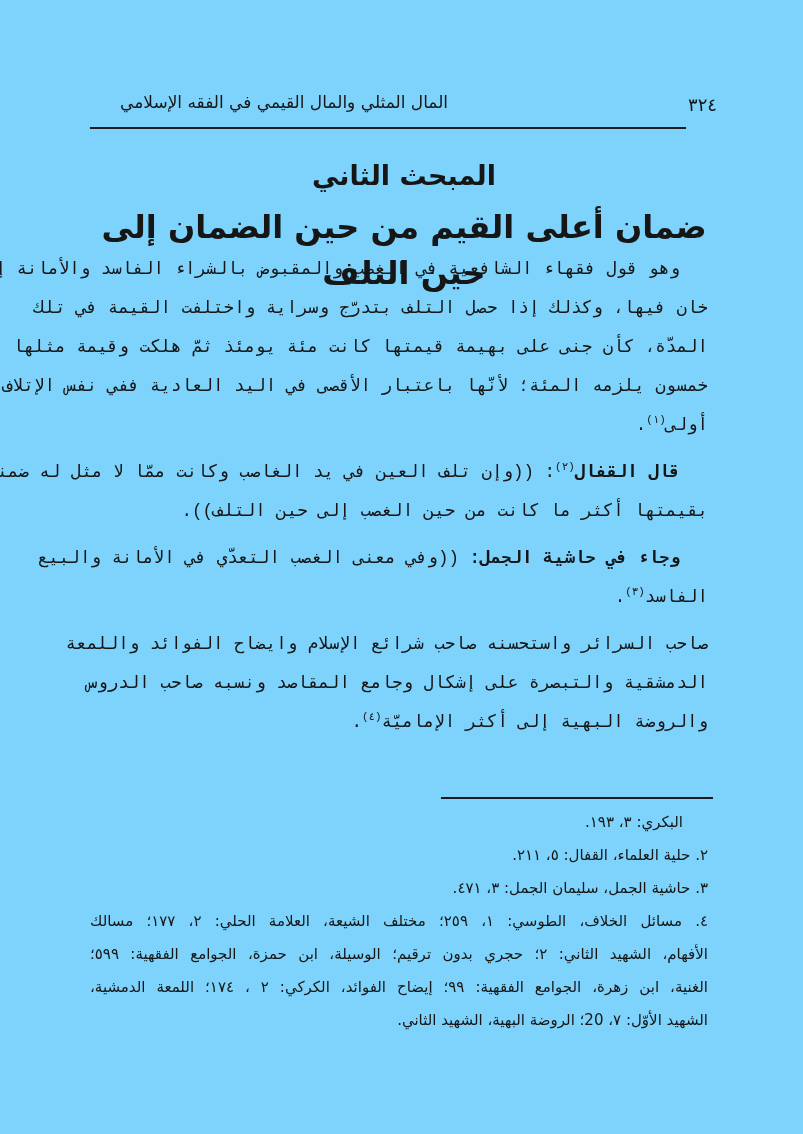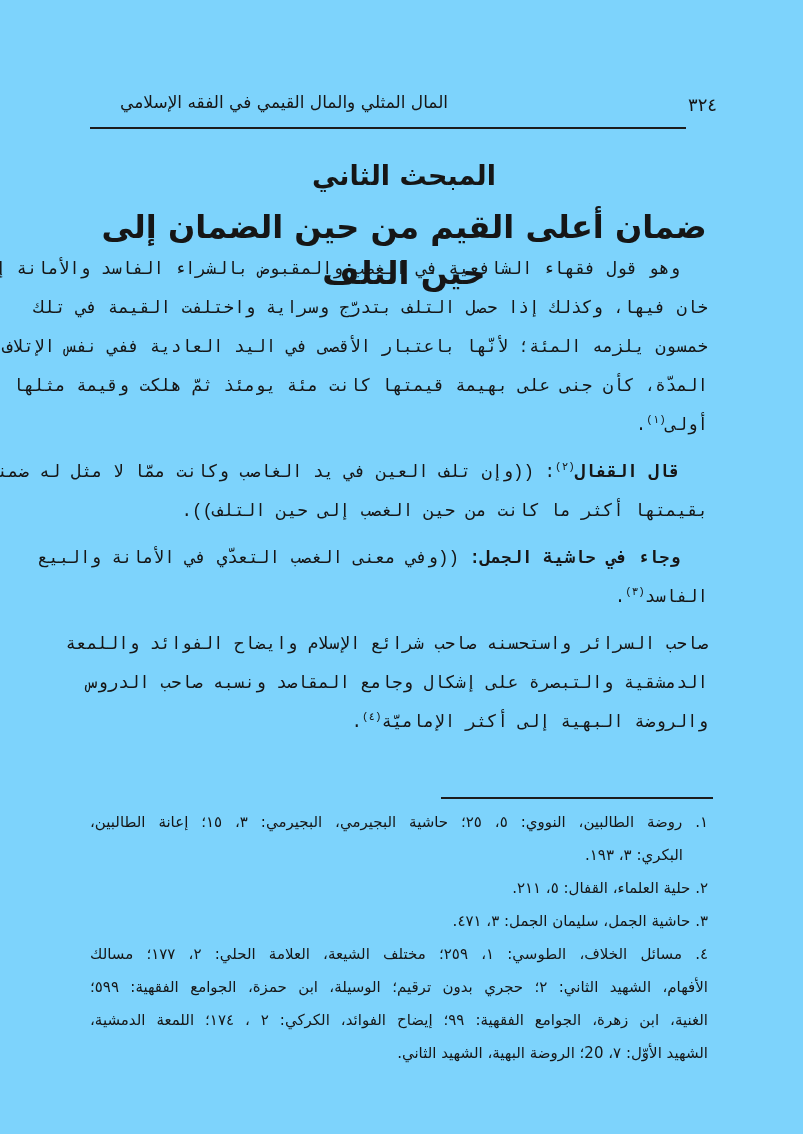--- a/index.html
+++ b/index.html
@@ -116,22 +116,22 @@
 
   <div class="headings">
     <div class="chapter-heading">المبحث الثاني</div>
     <div class="section-title">ضمان أعلى القيم من حين الضمان إلى حين التلف</div>
   </div>
 
   <div class="body-text">
     <div class="paragraph">
         <div class="tline" style="padding-right: 28px;"><span>وهو قول فقهاء الشافعية في الغصب والمقبوض بالشراء الفاسد والأمانة إذا</span></div>
         <div class="tline"><span>خان فيها، وكذلك إذا حصل التلف بتدرّج وسراية واختلفت القيمة في تلك</span></div>
+        <div class="tline"><span>المدّة، كأن جنى على بهيمة قيمتها كانت مئة يومئذ ثمّ هلكت وقيمة مثلها</span></div>
         <div class="tline"><span>خمسون يلزمه المئة؛ لأنّها باعتبار الأقصى في اليد العادية ففي نفس الإتلاف</span></div>
-        <div class="tline"><span>المدّة، كأن جنى على بهيمة قيمتها كانت مئة يومئذ ثمّ هلكت وقيمة مثلها</span></div>
         <div class="tline endline"><span>أولى</span><span class="sup">(١)</span><span>.</span></div>
       </div>
     <div class="paragraph">
         <div class="tline" style="padding-right: 28px;"><span class="b">قال القفال</span><span class="sup">(٢)</span><span>: ((وإن تلف العين في يد الغاصب وكانت ممّا لا مثل له ضمنها</span></div>
         <div class="tline endline"><span>بقيمتها أكثر ما كانت من حين الغصب إلى حين التلف)).</span></div>
       </div>
     <div class="paragraph">
         <div class="tline" style="padding-right: 28px;"><span class="b">وجاء في حاشية الجمل:</span><span> ((وفي معنى الغصب التعدّي في الأمانة والبيع</span></div>
         <div class="tline endline"><span>الفاسد</span><span class="sup">(٣)</span><span>.</span></div>
       </div>
@@ -139,21 +139,20 @@
         <div class="tline"><span>صاحب السرائر واستحسنه صاحب شرائع الإسلام وايضاح الفوائد واللمعة</span></div>
         <div class="tline"><span>الدمشقية والتبصرة على إشكال وجامع المقاصد ونسبه صاحب الدروس</span></div>
         <div class="tline endline"><span>والروضة البهية إلى أكثر الإماميّة</span><span class="sup">(٤)</span><span>.</span></div>
       </div>
   </div>
 
   <div class="footnote-separator"></div>
 
   <div class="footnotes">
     <div class="footnote-item">
-        <div class="tline"><span>١. روضة الطالبين، النووي: ٥، ٢٥؛ حاشية البجيرمي، البجيرمي: ٣، ١٥؛ إعانة الطالبين،</span></div>
         <div class="tline endline" style="padding-right: 25px;"><span>البكري: ٣، ١٩٣.</span></div>
       </div>
     <div class="footnote-item">
         <div class="tline endline"><span>٢. حلية العلماء، القفال: ٥، ٢١١.</span></div>
       </div>
     <div class="footnote-item">
         <div class="tline endline"><span>٣. حاشية الجمل، سليمان الجمل: ٣، ٤٧١.</span></div>
       </div>
     <div class="footnote-item">
         <div class="tline"><span>٤. مسائل الخلاف، الطوسي: ١، ٢٥٩؛ مختلف الشيعة، العلامة الحلي: ٢، ١٧٧؛ مسالك</span></div>

